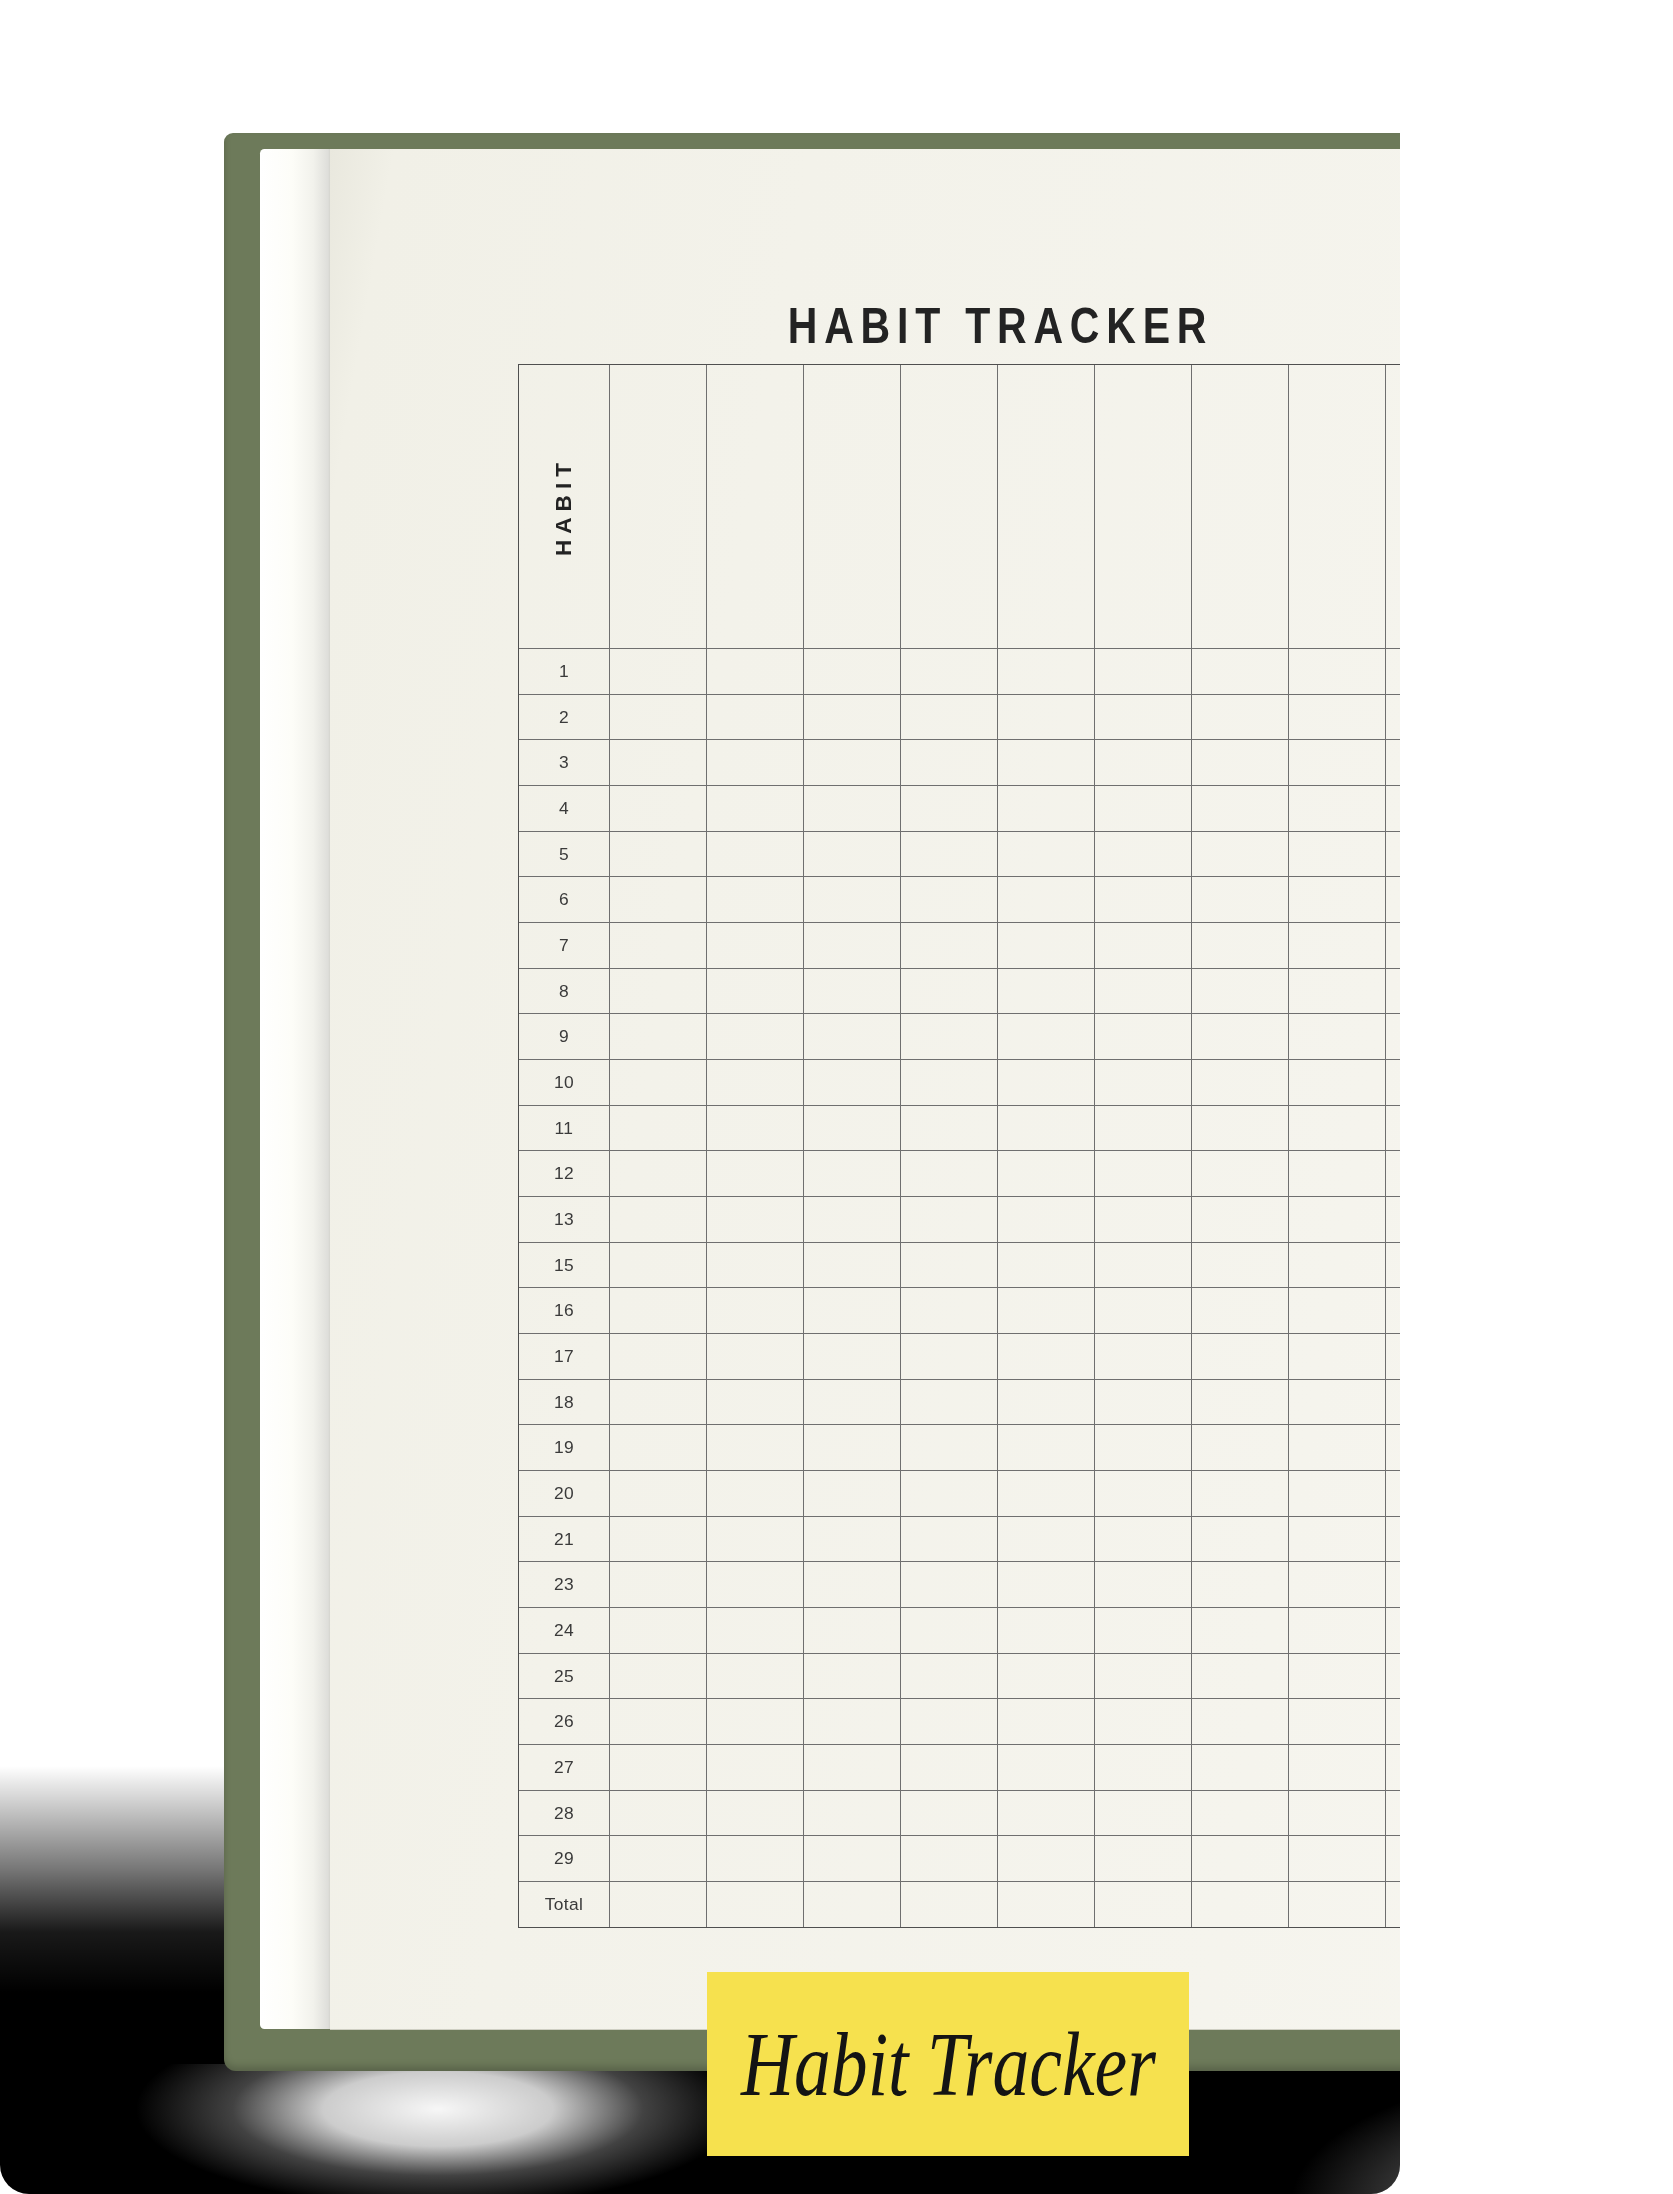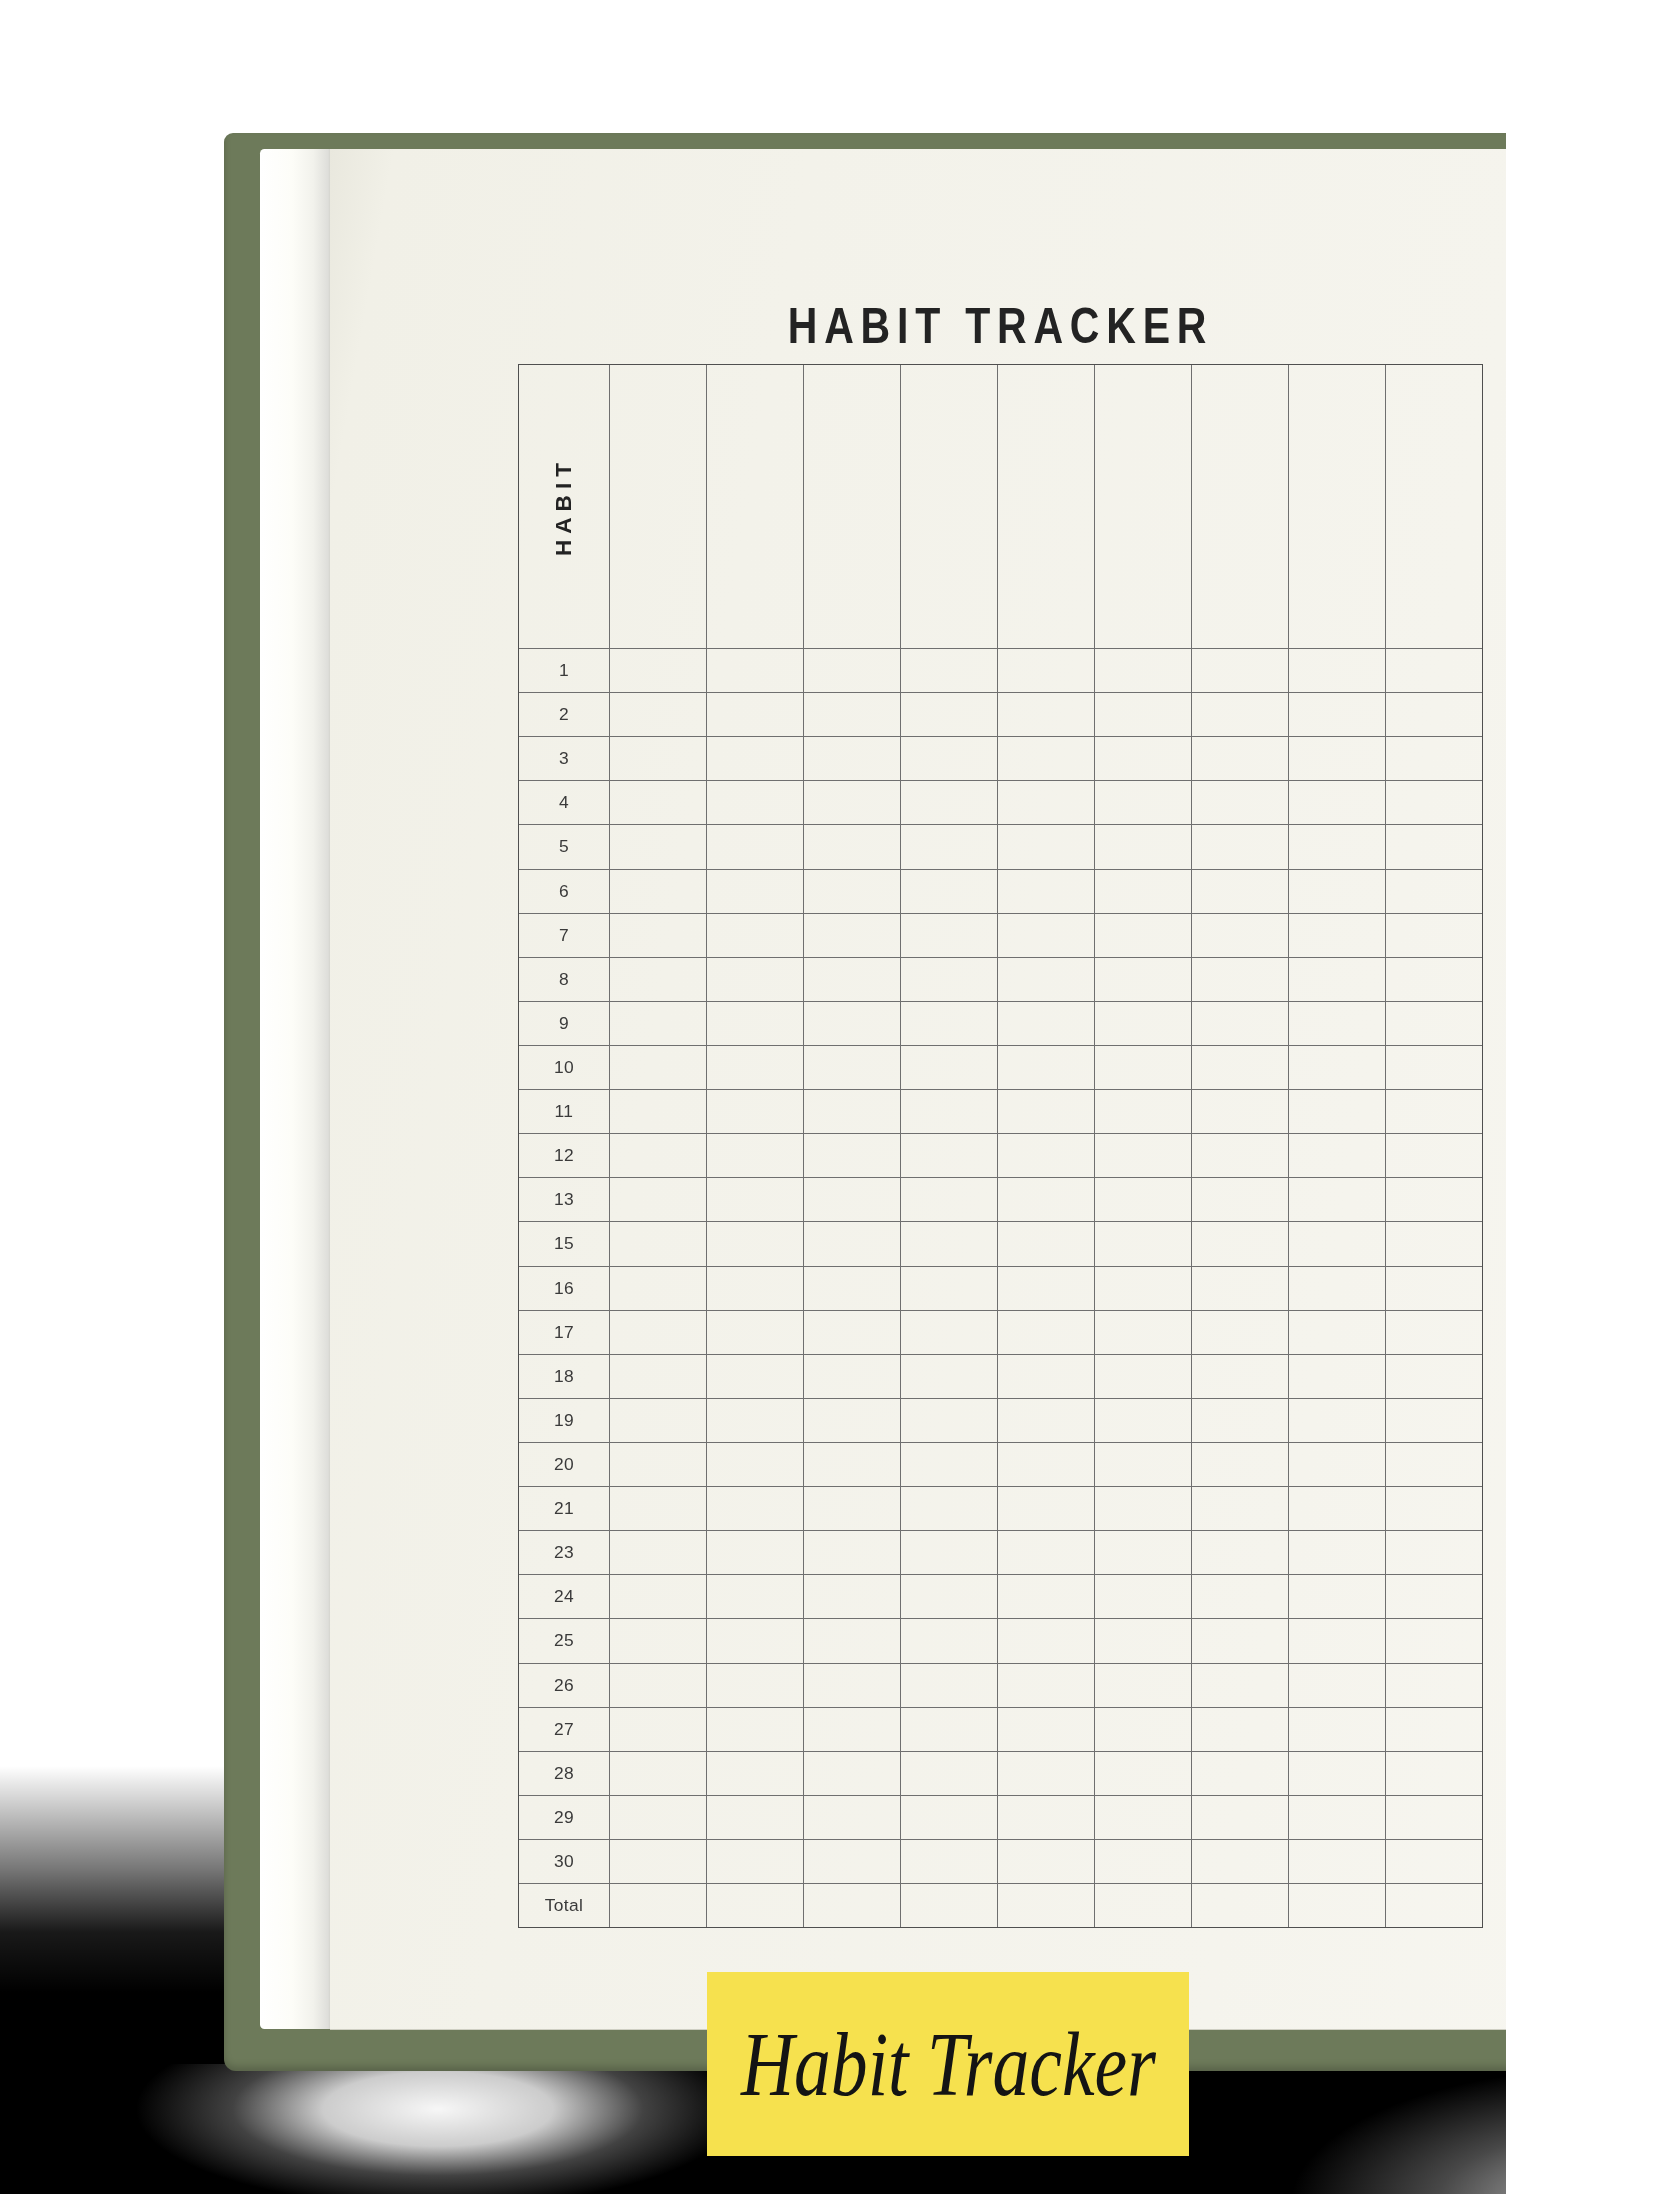--- a/index.html
+++ b/index.html
@@ -1,19 +1,20 @@
 <!DOCTYPE html>
 <html style="--bg: #ffffff; --cover: #6d7a5a; --page: #f3f2ea; --grid: #6f6f6f; --grid_outer: #4f4f4f; --ink: #232323; --row_ink: #3a3a3a; --label_bg: #f6e14e; --label_ink: #141414; --shadow: #000000; --tab: #d6d6d6;font-size:12px"><head>
 <meta charset="utf-8">
 <style>
   html,body{margin:0;padding:0;background:#ffffff;}
   .stage{
-    position:relative;width:1506px;height:2194px;overflow:hidden;
+    position:relative;width:1400px;height:2194px;overflow:hidden;
     background:var(--bg,#ffffff);
     font-family:"Liberation Sans",sans-serif;
+    border-radius:29px;
   }
 
   
   .shadow-band{
     position:absolute;left:0;top:2064px;width:1674px;height:131px;
     background:
       radial-gradient(ellipse 302px 98px at 438px 45px,
         rgba(255,255,255,0.97) 0%, rgba(255,255,255,0.8) 38%,
         rgba(190,190,190,0.35) 68%, rgba(0,0,0,0) 100%),
       radial-gradient(ellipse 324px 136px at 1615px 140px,
@@ -458,32 +459,20 @@
           <div class="cell day-cell"></div>
           <div class="cell day-cell"></div>
           <div class="cell day-cell"></div>
           <div class="cell day-cell"></div>
           <div class="cell day-cell"></div>
           <div class="cell day-cell"></div>
           <div class="cell day-cell"></div>
           <div class="cell day-cell"></div>
         </div>
         <div class="t-row">
-    <div class="cell label-col row-label">30</div>
-  <div class="cell day-cell"></div>
-          <div class="cell day-cell"></div>
-          <div class="cell day-cell"></div>
-          <div class="cell day-cell"></div>
-          <div class="cell day-cell"></div>
-          <div class="cell day-cell"></div>
-          <div class="cell day-cell"></div>
-          <div class="cell day-cell"></div>
-          <div class="cell day-cell"></div>
-        </div>
-        <div class="t-row">
     <div class="cell label-col row-label">Total</div>
   <div class="cell day-cell"></div>
           <div class="cell day-cell"></div>
           <div class="cell day-cell"></div>
           <div class="cell day-cell"></div>
           <div class="cell day-cell"></div>
           <div class="cell day-cell"></div>
           <div class="cell day-cell"></div>
           <div class="cell day-cell"></div>
           <div class="cell day-cell"></div>

